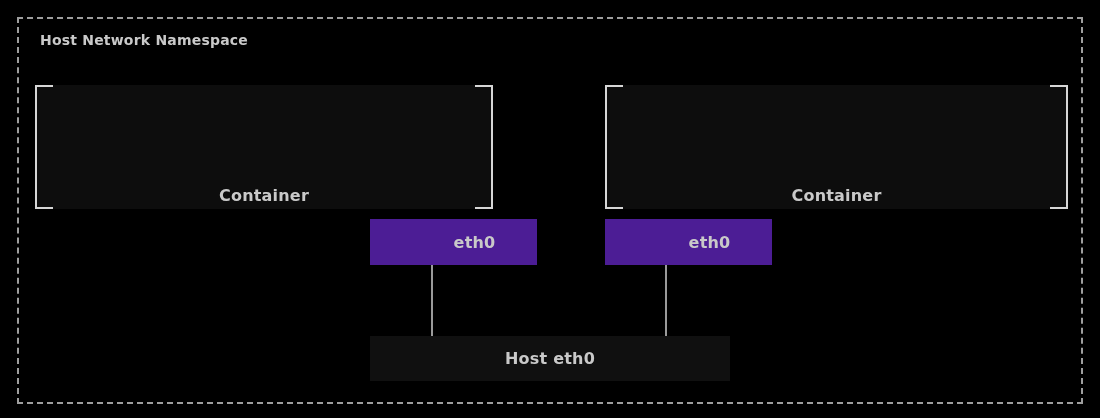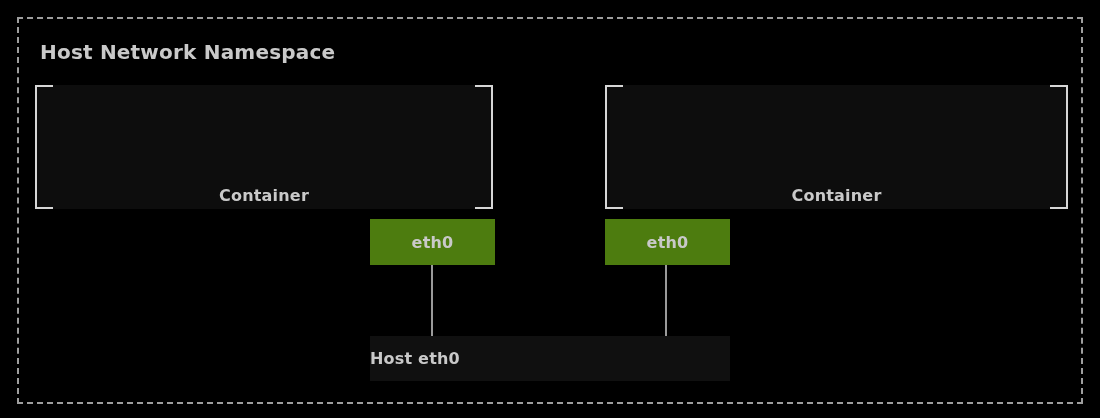--- a/index.html
+++ b/index.html
@@ -29,22 +29,22 @@
     width: 1066px;
     height: 387px;
     box-sizing: border-box;
     border: 2px dashed #9e9e9e;
     background: transparent;
   }
 
   .namespace-title {
     position: absolute;
     left: 40px;
-    top: 40px;
-    font-size: 20px;
+    top: 32px;
+    font-size: 14px;
     font-weight: bold;
     color: #c9c9c9;
     letter-spacing: 0.2px;
     white-space: nowrap;
   }
 
   
   .container-box {
     position: absolute;
     top: 85px;
@@ -88,24 +88,25 @@
     color: #c9c9c9;
     letter-spacing: 0.2px;
     margin-top: 48px;
   }
 
   
   .iface-box {
     position: absolute;
     top: 219px;
     height: 46px;
-    background: #4d7c0f;
+    background: #4c1d95;
     display: flex;
     align-items: center;
     justify-content: center;
+    padding-left: 42px;
   }
   .iface-box.iface-left  { left: 370px; width: 125px; }
   .iface-box.iface-right { left: 605px; width: 125px; }
 
   .iface-label {
     font-size: 16px;
     font-weight: bold;
     color: #c9c9c9;
     letter-spacing: 0.2px;
   }
@@ -124,21 +125,21 @@
   
   .host-iface-box {
     position: absolute;
     left: 370px;
     top: 336px;
     width: 360px;
     height: 45px;
     background: #101010;
     display: flex;
     align-items: center;
-    justify-content: flex-start;
+    justify-content: center;
   }
   .host-iface-label {
     font-size: 16px;
     font-weight: bold;
     color: #c9c9c9;
     letter-spacing: 0.2px;
   }
 </style>
 </head>
 <body>

